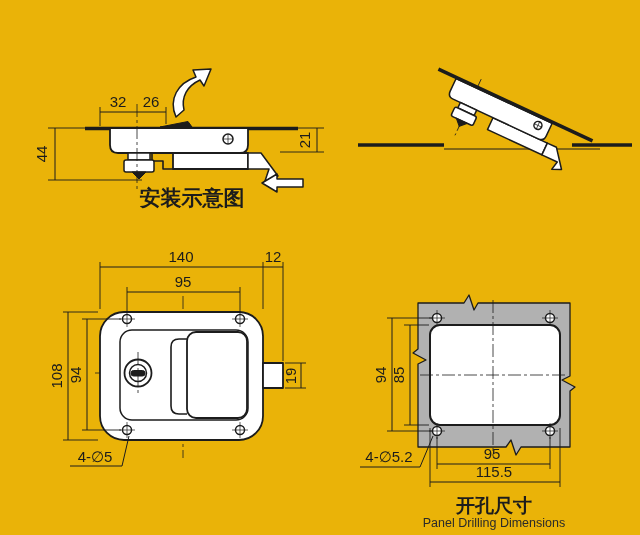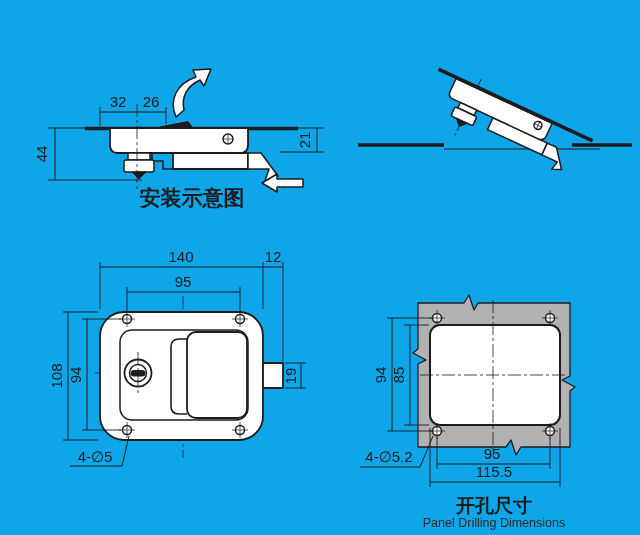--- a/index.html
+++ b/index.html
@@ -1,16 +1,16 @@
 <!DOCTYPE html>
 <html><head>
 <meta charset="utf-8">
 <style>
   html,body{margin:0;padding:0;background:#ffffff;}
-  #stage{position:relative;width:640px;height:535px;background:#0ea5e9;overflow:hidden;}
+  #stage{position:relative;width:640px;height:535px;background:#eab308;overflow:hidden;}
   svg{position:absolute;left:0;top:0;}
   .outline{fill:#ffffff;stroke:#1c1c1c;stroke-width:1.8;stroke-linejoin:round;}
   .outline2{fill:#ffffff;stroke:#1c1c1c;stroke-width:1.5;stroke-linejoin:round;}
   .nofill{fill:none;stroke:#1c1c1c;stroke-width:1.6;stroke-linejoin:round;}
   .thick{stroke:#1c1c1c;stroke-width:3.5;}
   .thin{stroke:#1c1c1c;stroke-width:1;}
   .dim{stroke:#1c1c1c;stroke-width:1;}
   .ext{stroke:#1c1c1c;stroke-width:0.9;}
   .center{stroke:#1c1c1c;stroke-width:0.8;stroke-dasharray:13 3 3 3;fill:none;}
   .cross{stroke:#1c1c1c;stroke-width:0.7;}

